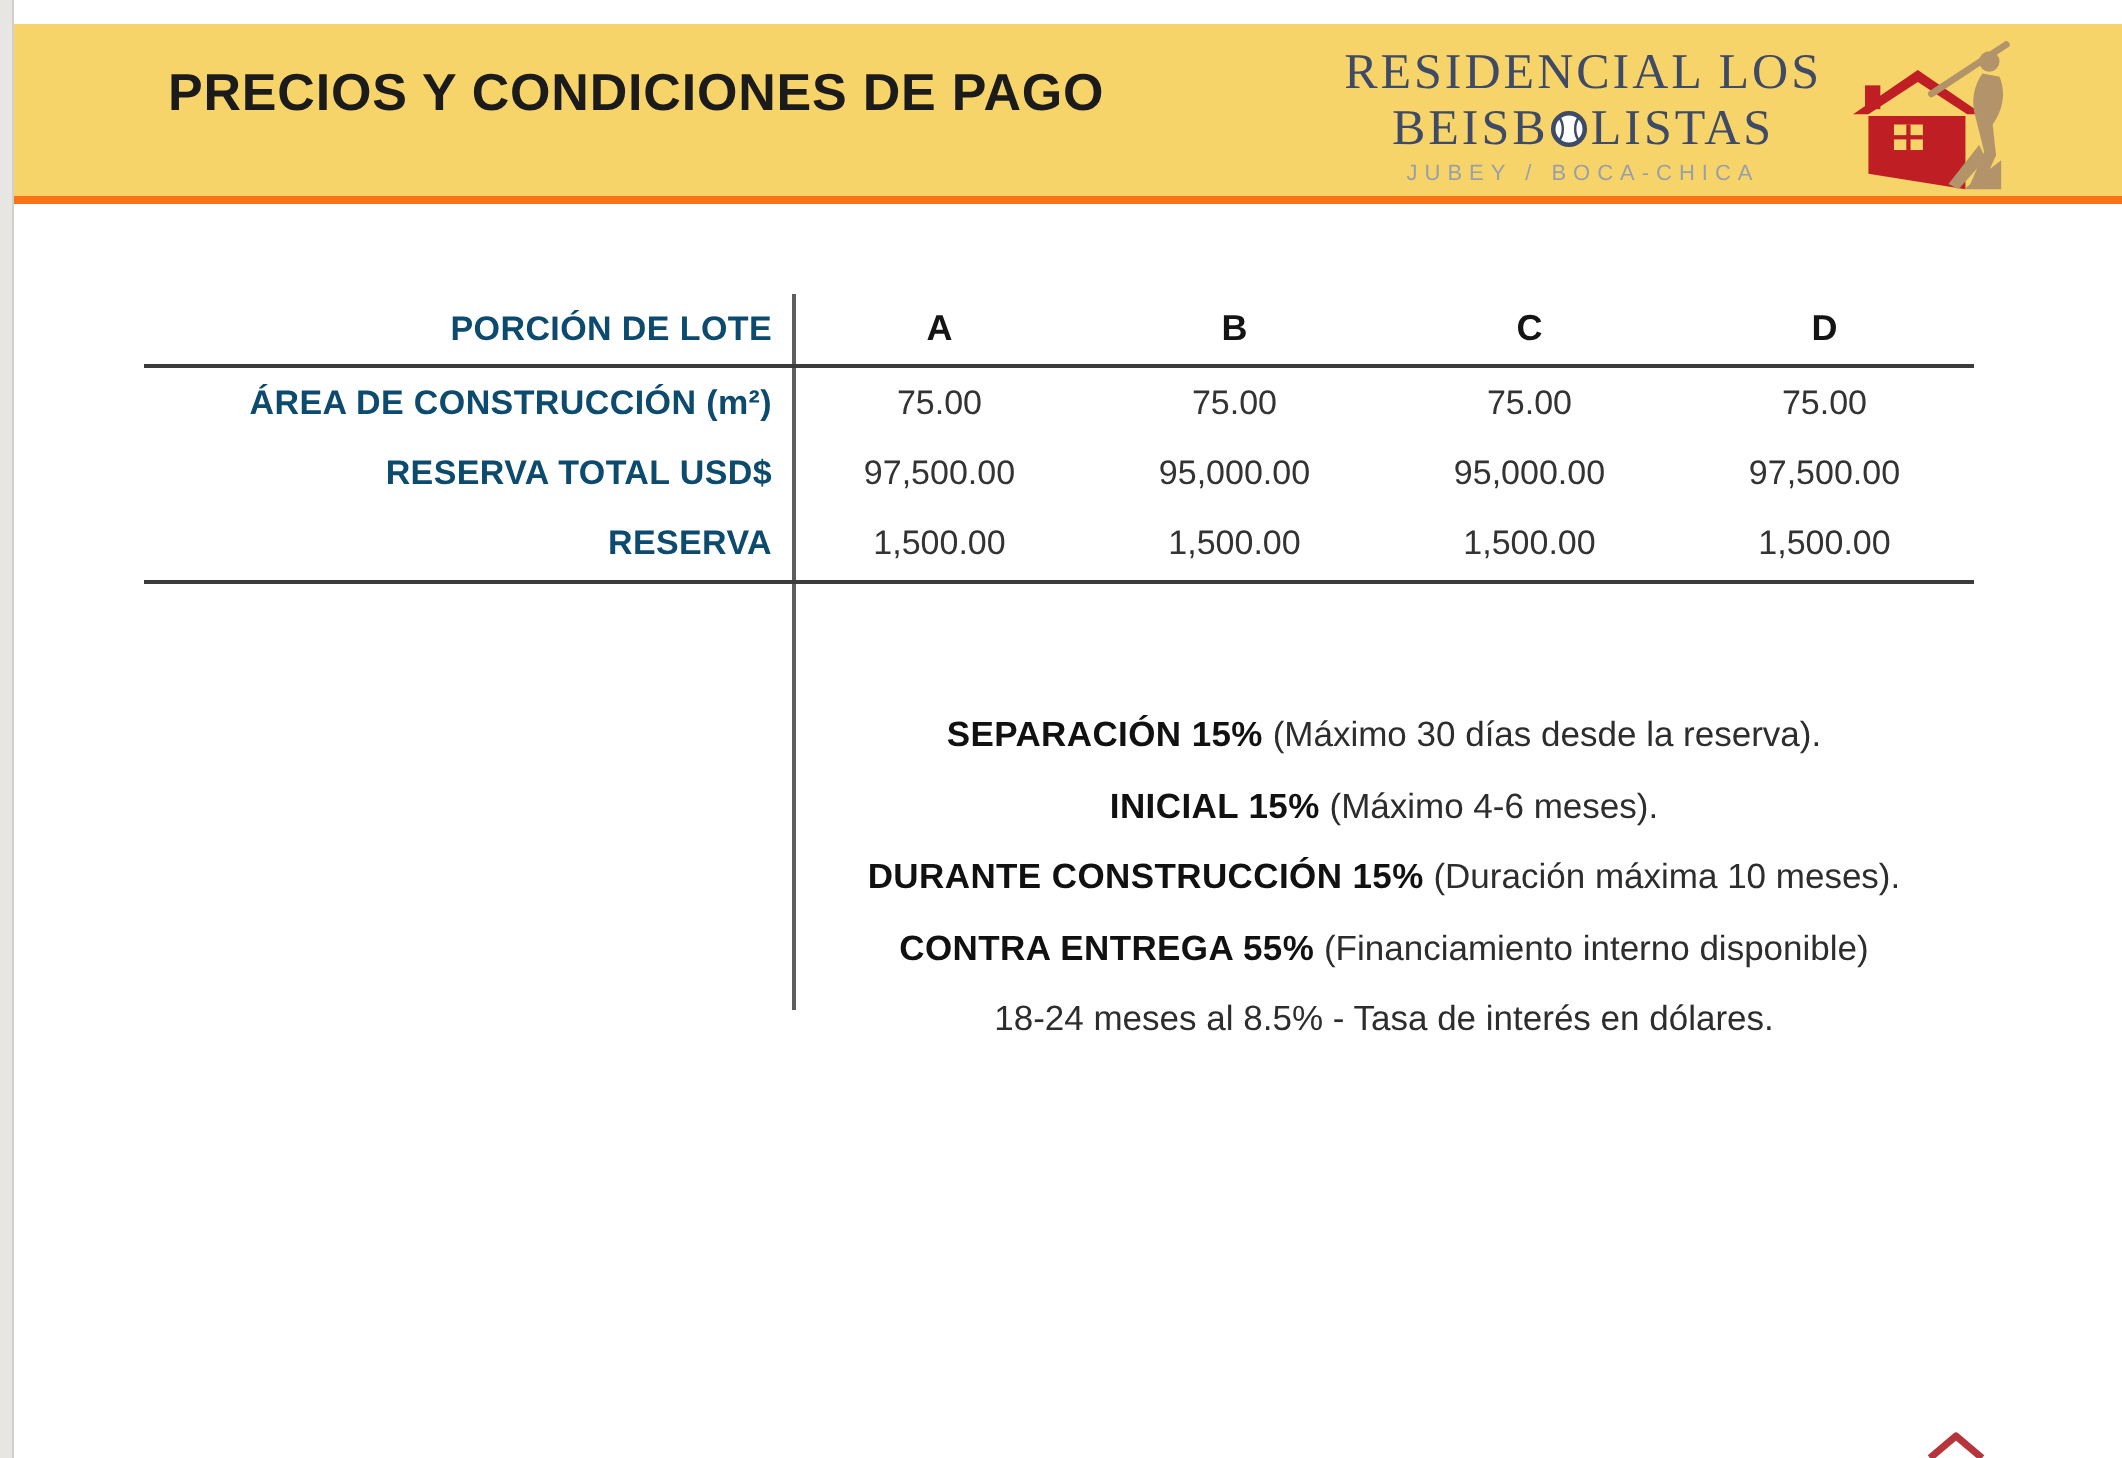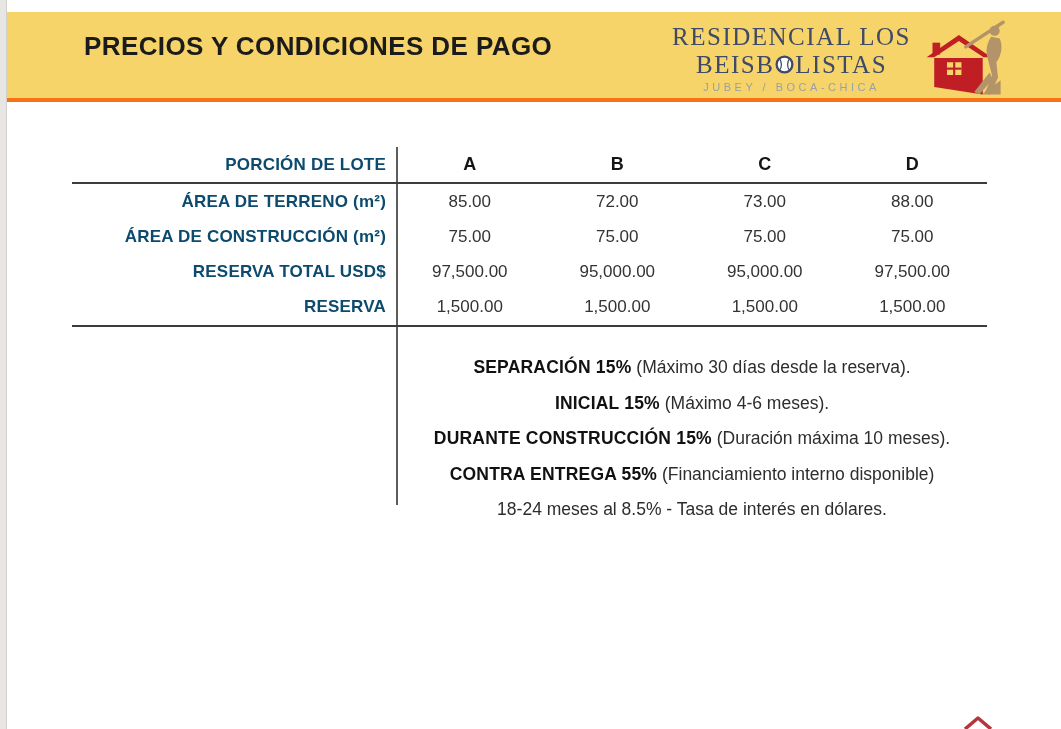--- a/index.html
+++ b/index.html
@@ -95,27 +95,20 @@
     <div class="t-row t-head">
       <div class="t-label">PORCIÓN DE LOTE</div>
       <div class="t-col">A</div>
       <div class="t-col">B</div>
       <div class="t-col">C</div>
       <div class="t-col">D</div>
     </div>
 
     <div class="t-table-body">
       <div class="t-row">
-        <div class="t-label">ÁREA DE TERRENO (m²)</div>
-        <div class="t-cell">85.00</div>
-        <div class="t-cell">72.00</div>
-        <div class="t-cell">73.00</div>
-        <div class="t-cell">88.00</div>
-      </div>
-      <div class="t-row">
         <div class="t-label">ÁREA DE CONSTRUCCIÓN (m²)</div>
         <div class="t-cell">75.00</div>
         <div class="t-cell">75.00</div>
         <div class="t-cell">75.00</div>
         <div class="t-cell">75.00</div>
       </div>
       <div class="t-row">
         <div class="t-label">RESERVA TOTAL USD$</div>
         <div class="t-cell">97,500.00</div>
         <div class="t-cell">95,000.00</div>

